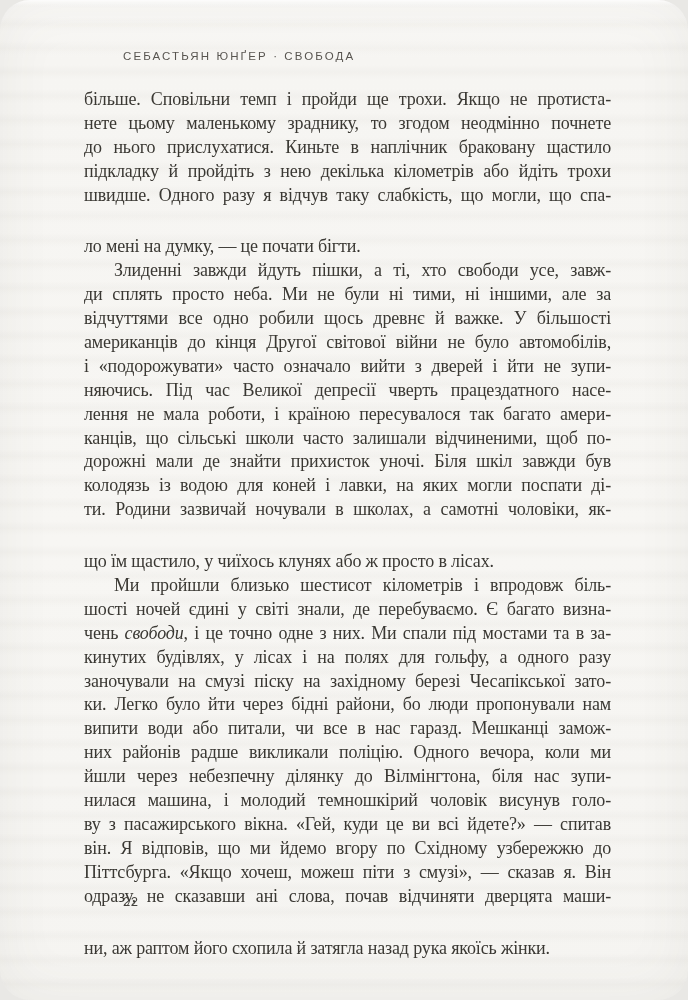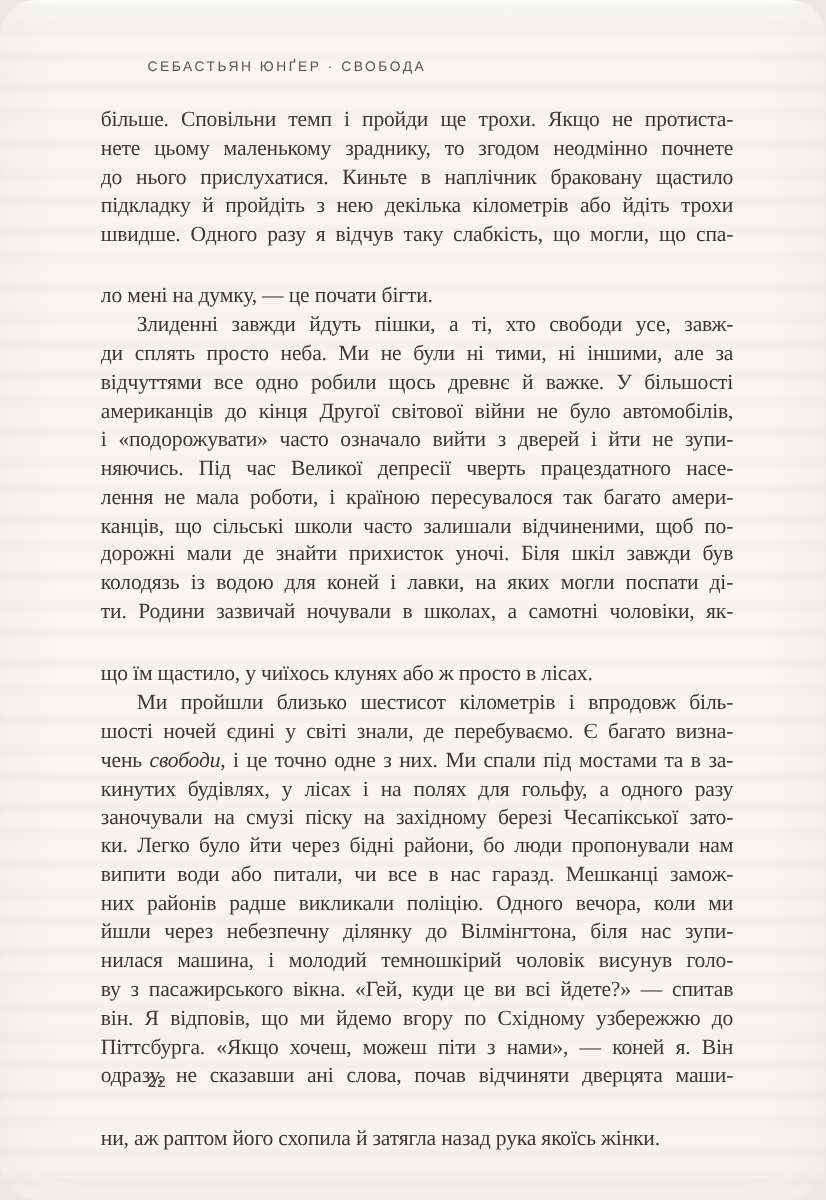--- a/index.html
+++ b/index.html
@@ -102,21 +102,21 @@
     <div class="line"><span>чень </span><span class="it">свободи</span><span>, і це точно одне з них. Ми спали під мостами та в за-</span></div>
     <div class="line">кинутих будівлях, у лісах і на полях для гольфу, а одного разу</div>
     <div class="line">заночували на смузі піску на західному березі Чесапікської зато-</div>
     <div class="line">ки. Легко було йти через бідні райони, бо люди пропонували нам</div>
     <div class="line">випити води або питали, чи все в нас гаразд. Мешканці замож-</div>
     <div class="line">них районів радше викликали поліцію. Одного вечора, коли ми</div>
     <div class="line">йшли через небезпечну ділянку до Вілмінгтона, біля нас зупи-</div>
     <div class="line">нилася машина, і молодий темношкірий чоловік висунув голо-</div>
     <div class="line">ву з пасажирського вікна. «Гей, куди це ви всі йдете?» — спитав</div>
     <div class="line">він. Я відповів, що ми йдемо вгору по Східному узбережжю до</div>
-    <div class="line">Піттсбурга. «Якщо хочеш, можеш піти з нами», — коней я. Він</div>
+    <div class="line">Піттсбурга. «Якщо хочеш, можеш піти з смузі», — сказав я. Він</div>
     <div class="line">одразу, не сказавши ані слова, почав відчиняти дверцята маши-</div>
     <div class="line para-last">ни, аж раптом його схопила й затягла назад рука якоїсь жінки.</div>
 
   </div>
 
   <div class="folio">22</div>
 
 </div>
 
 </body></html>

